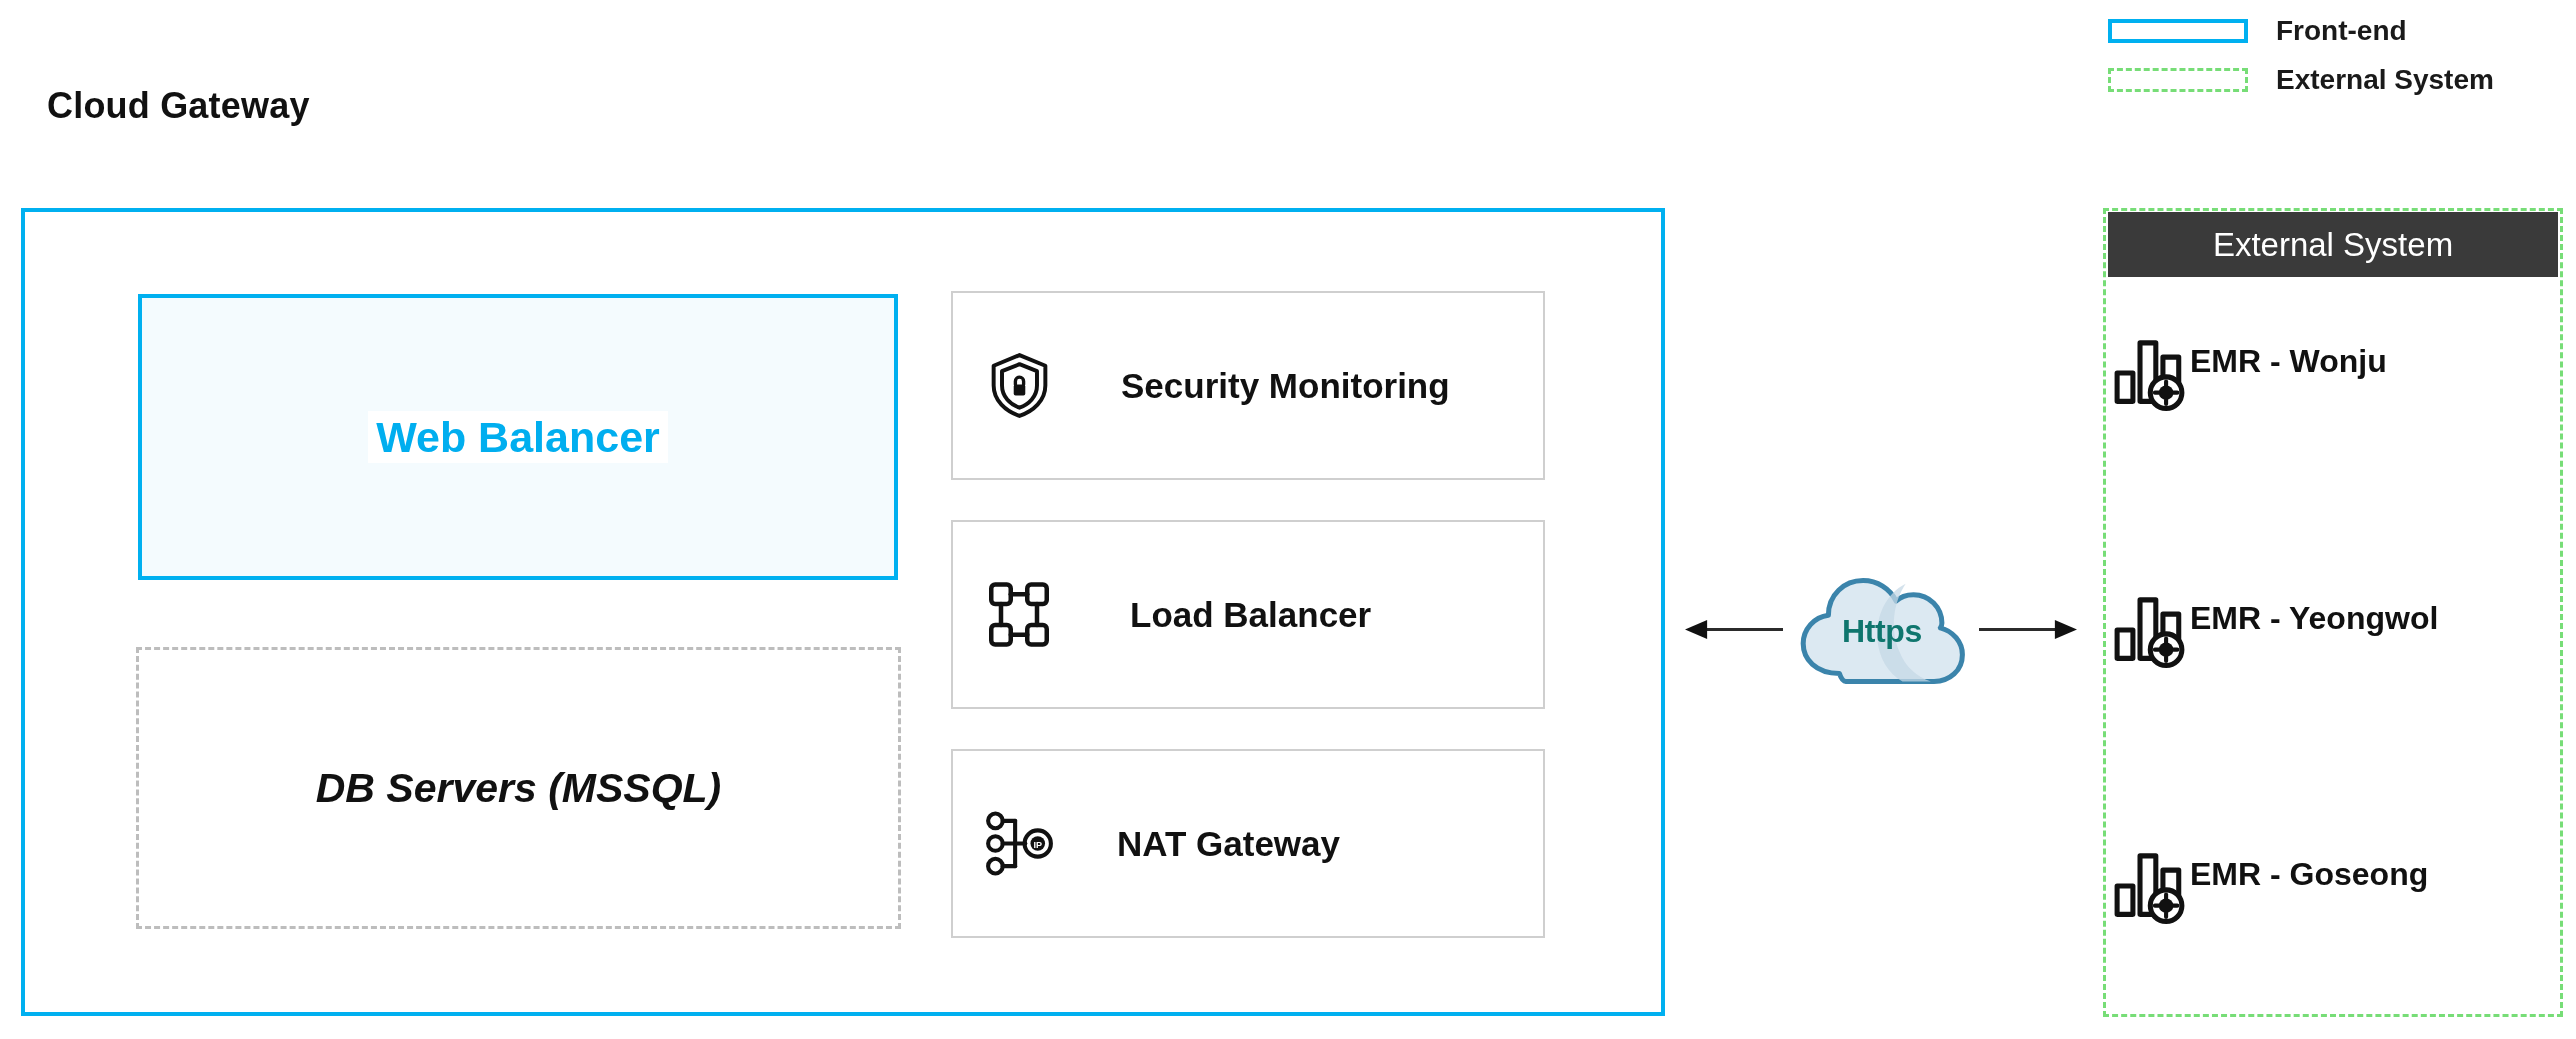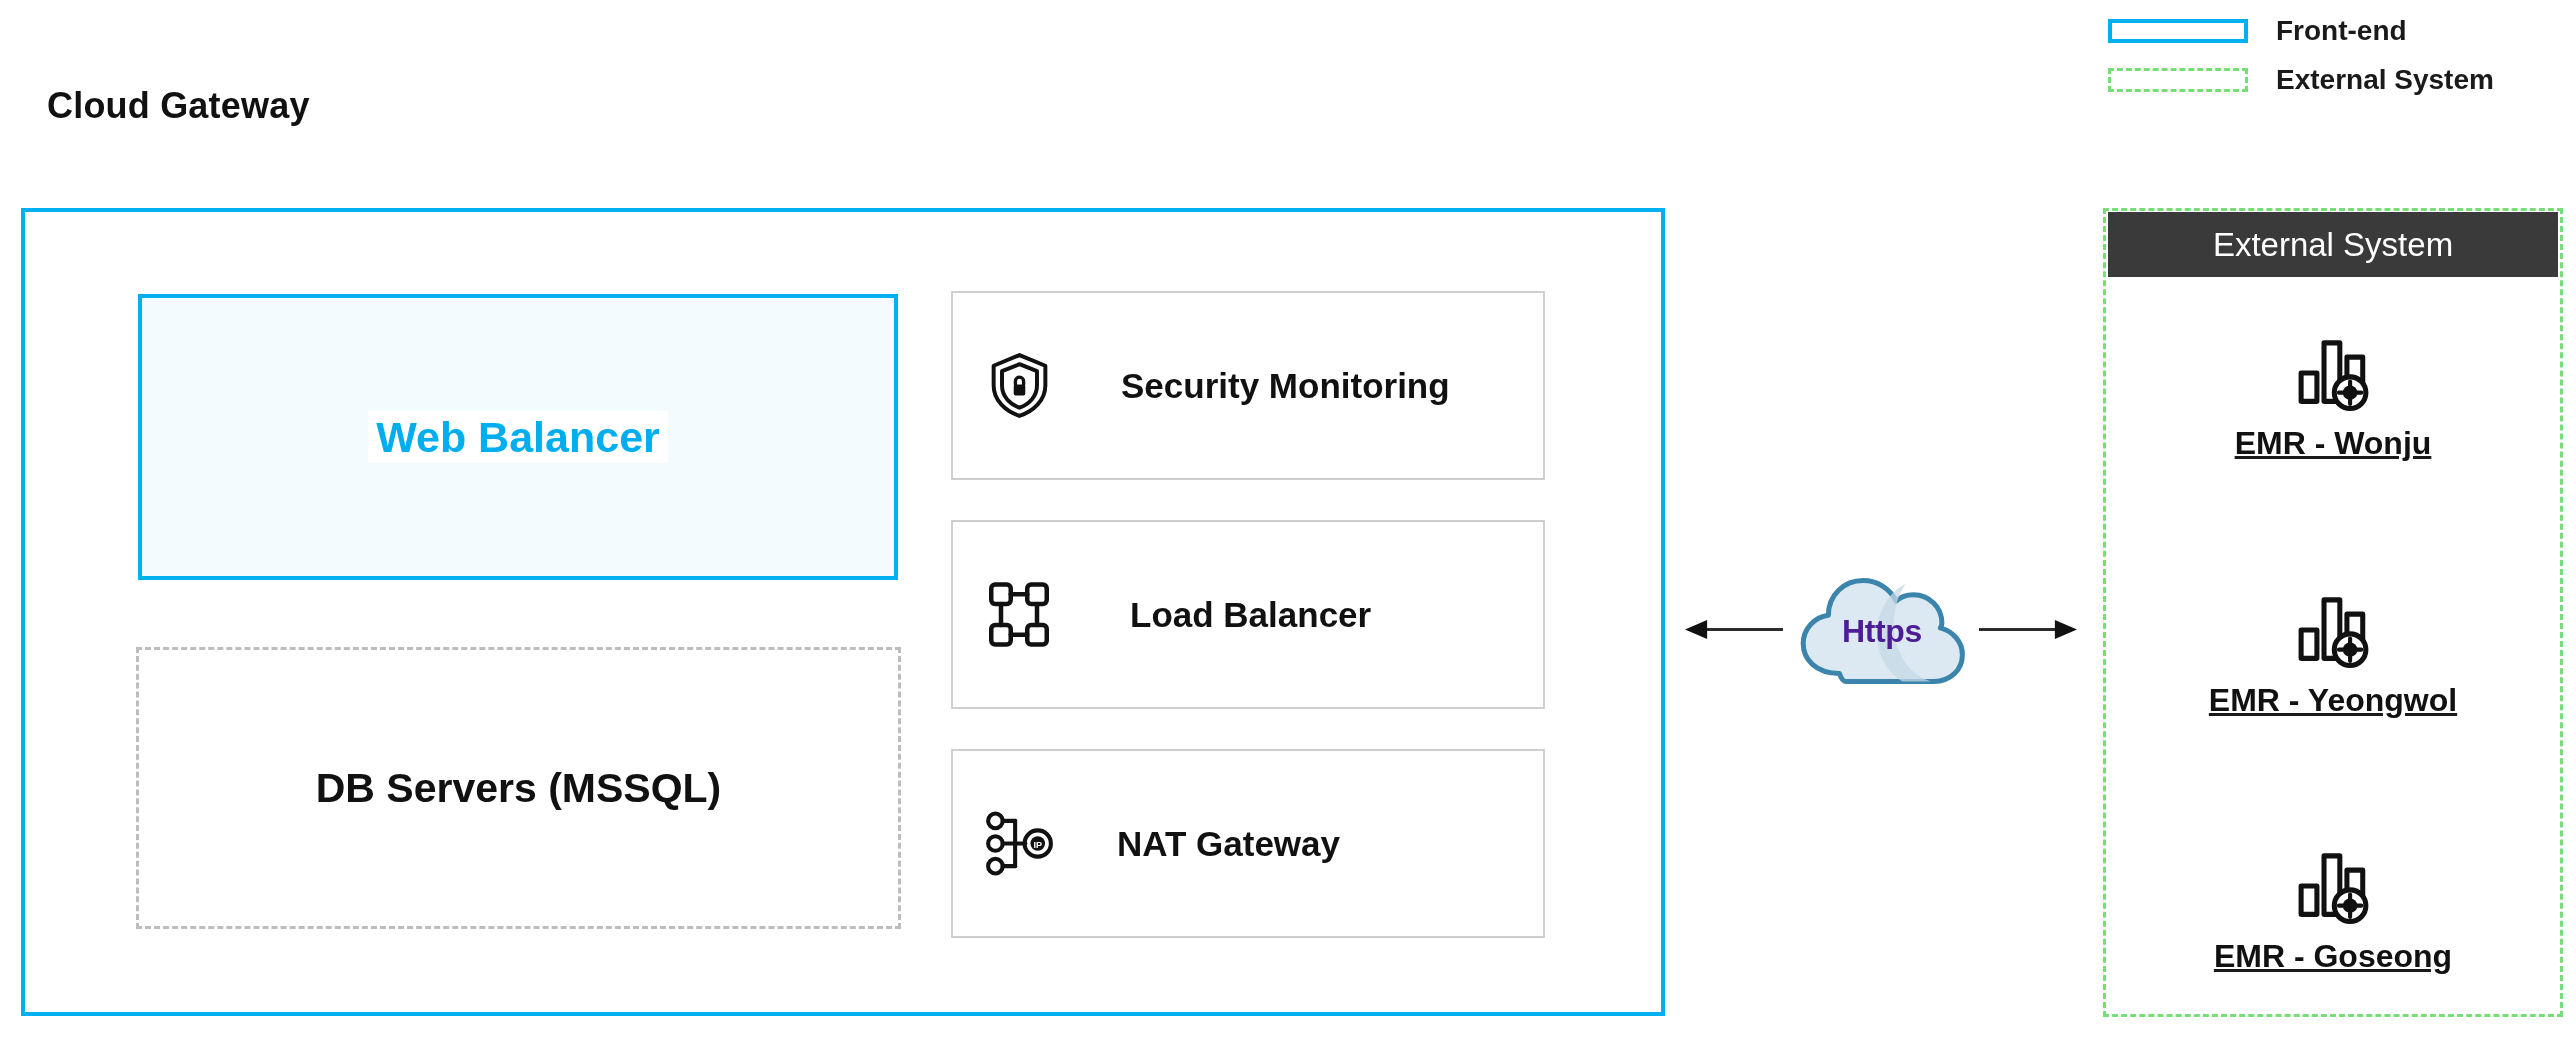--- a/index.html
+++ b/index.html
@@ -97,20 +97,21 @@
     left: 136px;
     top: 647px;
     width: 765px;
     height: 282px;
     box-sizing: border-box;
     border: 3.2px dashed #bdbdbd;
     background: #ffffff;
     display: flex;
     align-items: center;
     justify-content: center;
+    font-style: italic;
   }
   #db-servers .node-label {
     font-size: 41px;
     font-weight: bold;
     color: #111111;
   }
 
   
   .service-box {
     position: absolute;
@@ -173,21 +174,21 @@
     position: absolute;
     left: 0;
     top: 0;
     width: 186px;
     height: 136px;
     display: flex;
     align-items: center;
     justify-content: center;
     font-size: 32px;
     font-weight: bold;
-    color: #4c1d95;
+    color: #0f766e;
     letter-spacing: -0.4px;
   }
 
   
   #external-system {
     position: absolute;
     left: 2103px;
     top: 208px;
     width: 460px;
     height: 809px;
@@ -206,23 +207,22 @@
     font-size: 33px;
     display: flex;
     align-items: center;
     justify-content: center;
   }
   .emr-node {
     position: absolute;
     left: 2108px;
     width: 450px;
     display: flex;
-    flex-direction: column;
-    align-items: center;
-    text-decoration: underline;
+    flex-direction: row;
+    align-items: flex-start;
   }
   #emr-0 { top: 333px; }
   #emr-1 { top: 590px; }
   #emr-2 { top: 846px; }
 
   .emr-icon {
     width: 82px;
     height: 82px;
     display: flex;
     align-items: center;

